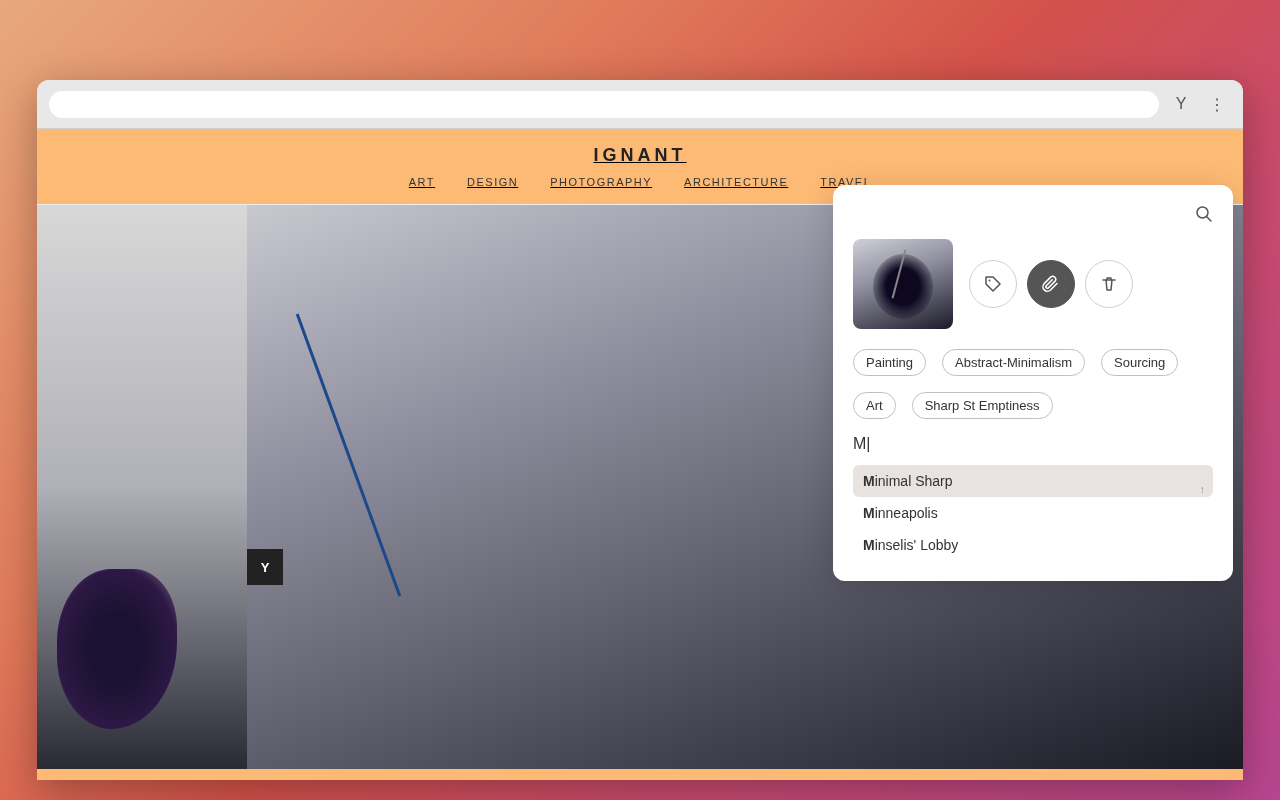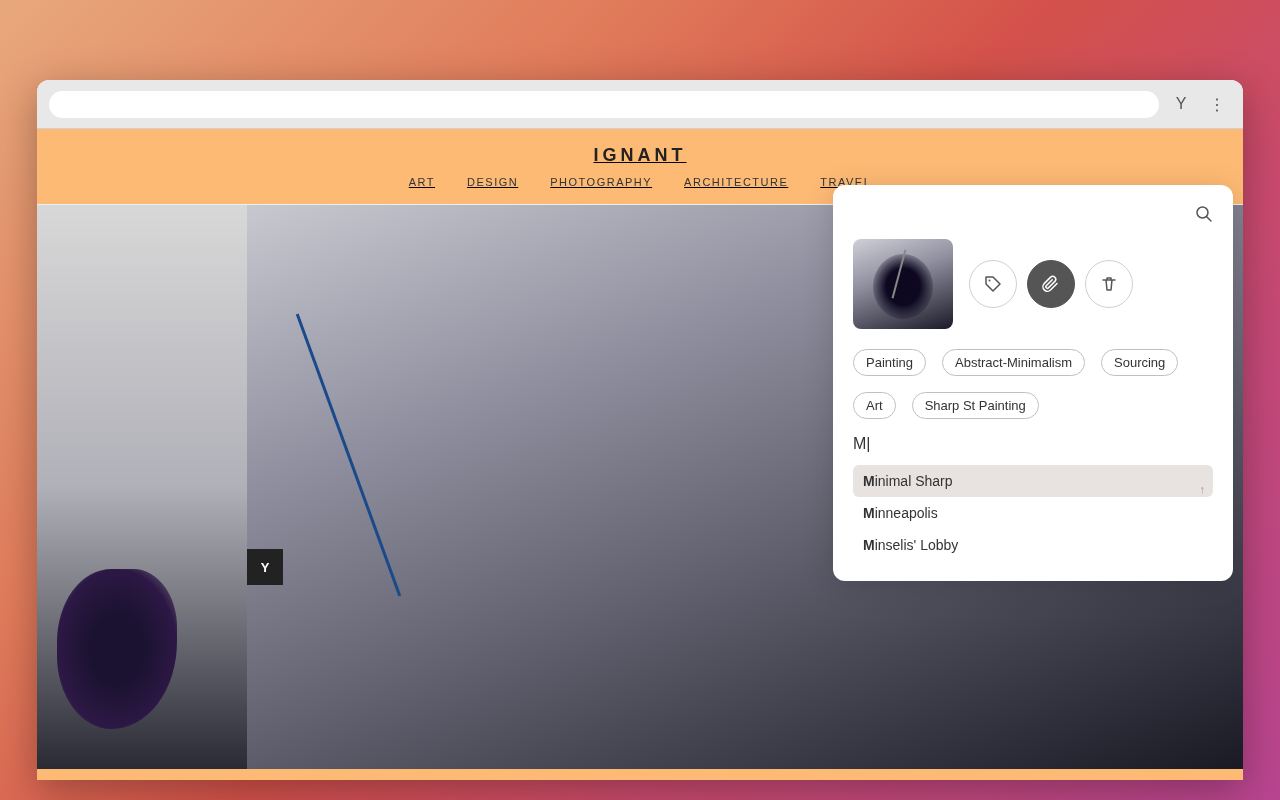--- a/index.html
+++ b/index.html
@@ -415,21 +415,21 @@
             </svg>
           </button>
         </div>
       </div>
 
       <div class="tags-row">
         <span class="tag">Painting</span>
         <span class="tag">Abstract-Minimalism</span>
         <span class="tag">Sourcing</span>
         <span class="tag">Art</span>
-        <span class="tag">Sharp St Painting</span>
+        <span class="tag">Sharp St Emptiness</span>
       </div>
 
       <div class="search-input-row">
         <input class="search-input-field" value="M|" type="text" style="">
       </div>
 
       <ul class="suggestions-list">
         <li class="suggestion-item" style="position:relative;">
           <span style="font-weight:700;">M</span>
             <span>inimal Sharp</span>

